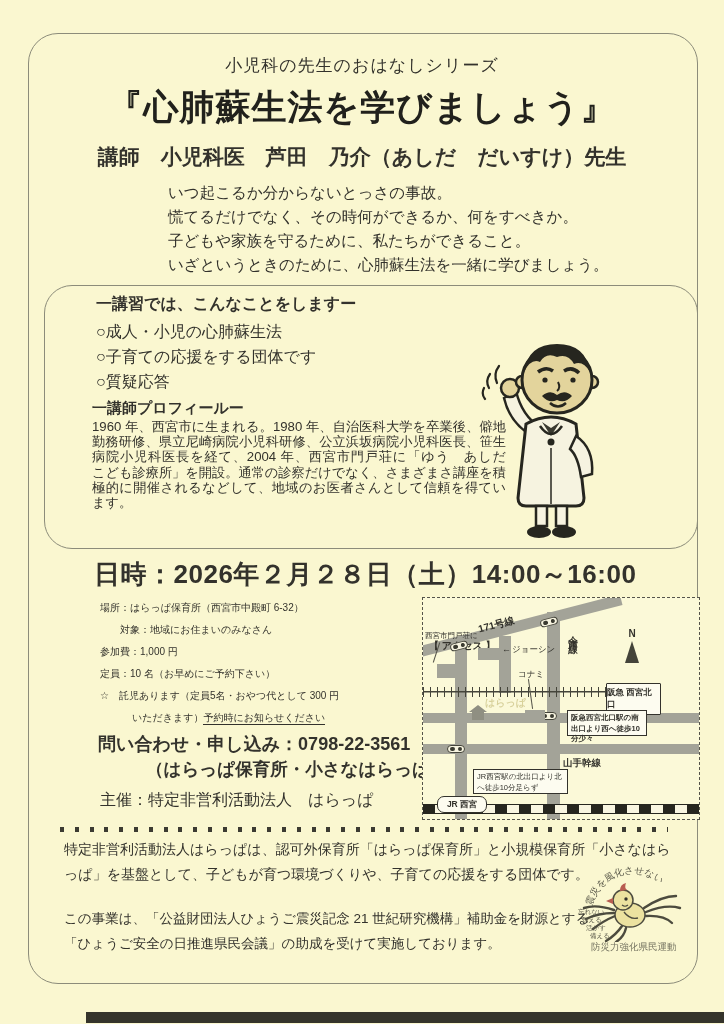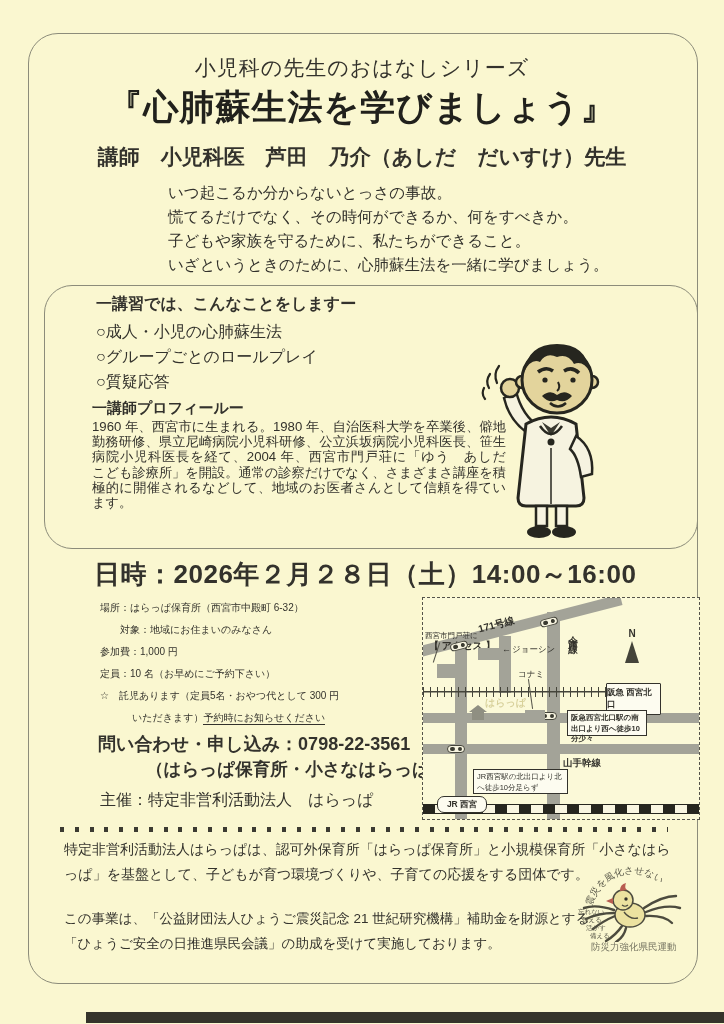--- a/index.html
+++ b/index.html
@@ -1,21 +1,21 @@
 <!DOCTYPE html>
 <html><head>
 <meta charset="utf-8">
 <style>
   html,body{margin:0;padding:0;background:#d8d8cc;}
   .page{position:relative;width:724px;height:1024px;background:#faf7d0;overflow:hidden;
         font-family:"Liberation Sans","DejaVu Sans",sans-serif;color:#33322c;}
   .abs{position:absolute;}
   .center{left:0;right:0;text-align:center;}
   .outer-border{left:28px;top:33px;width:668px;height:949px;border:1.5px solid #8c8c7a;border-radius:30px;}
-  .series{top:54px;font-size:21px;letter-spacing:1px;}
+  .series{top:54px;font-size:17px;letter-spacing:1px;}
   .main-title{top:84px;font-size:35px;font-weight:bold;color:#21211c;letter-spacing:1px;}
   .lecturer{top:143px;font-size:21px;font-weight:bold;}
   .intro{left:168px;top:181px;font-size:15.5px;line-height:24px;}
   .course-box{left:44px;top:285px;width:652px;height:262px;border:1.5px solid #8c8c7a;border-radius:28px;}
   .course-heading{left:96px;top:294px;font-size:16px;font-weight:bold;}
   .course-items{left:96px;top:319px;font-size:16px;line-height:25px;}
   .profile-heading{left:92px;top:399px;font-size:15px;font-weight:bold;}
   .profile-text{left:92px;top:419px;width:414px;font-size:13.2px;line-height:15.2px;text-align:justify;}
   .doctor{left:480px;top:336px;width:142px;height:206px;}
   .datetime{left:94px;top:557px;font-size:26px;font-weight:bold;letter-spacing:.5px;}
@@ -98,21 +98,21 @@
     <div>いつ起こるか分からないとっさの事故。</div>
     <div>慌てるだけでなく、その時何ができるか、何をすべきか。</div>
     <div>子どもや家族を守るために、私たちができること。</div>
     <div>いざというときのために、心肺蘇生法を一緒に学びましょう。</div>
   </div>
 
   <div class="abs course-box"></div>
   <div class="abs course-heading">一講習では、こんなことをしますー</div>
   <div class="abs course-items">
     <div>○成人・小児の心肺蘇生法</div>
-    <div>○グループごとのロールプレイ</div>
+    <div>○子育ての応援をする団体です</div>
     <div>○質疑応答</div>
   </div>
   <div class="abs profile-heading">一講師プロフィールー</div>
   <div class="abs profile-text">1960 年、西宮市に生まれる。1980 年、自治医科大学を卒業後、僻地勤務研修、県立尼崎病院小児科研修、公立浜坂病院小児科医長、笹生病院小児科医長を経て、2004 年、西宮市門戸荘に「ゆう　あしだ　こども診療所」を開設。通常の診察だけでなく、さまざまさ講座を積極的に開催されるなどして、地域のお医者さんとして信頼を得ています。</div>
 
   <svg class="abs doctor" viewBox="0 0 142 206">
     <g stroke="#26261f" stroke-width="2.2" fill="none" stroke-linecap="round">
       <path d="M10 38 q-5 7 -1 14"></path>
         <path d="M19 30 q-6 8 -2 17"></path>
         <path d="M4 52 q-3 6 1 11"></path>

